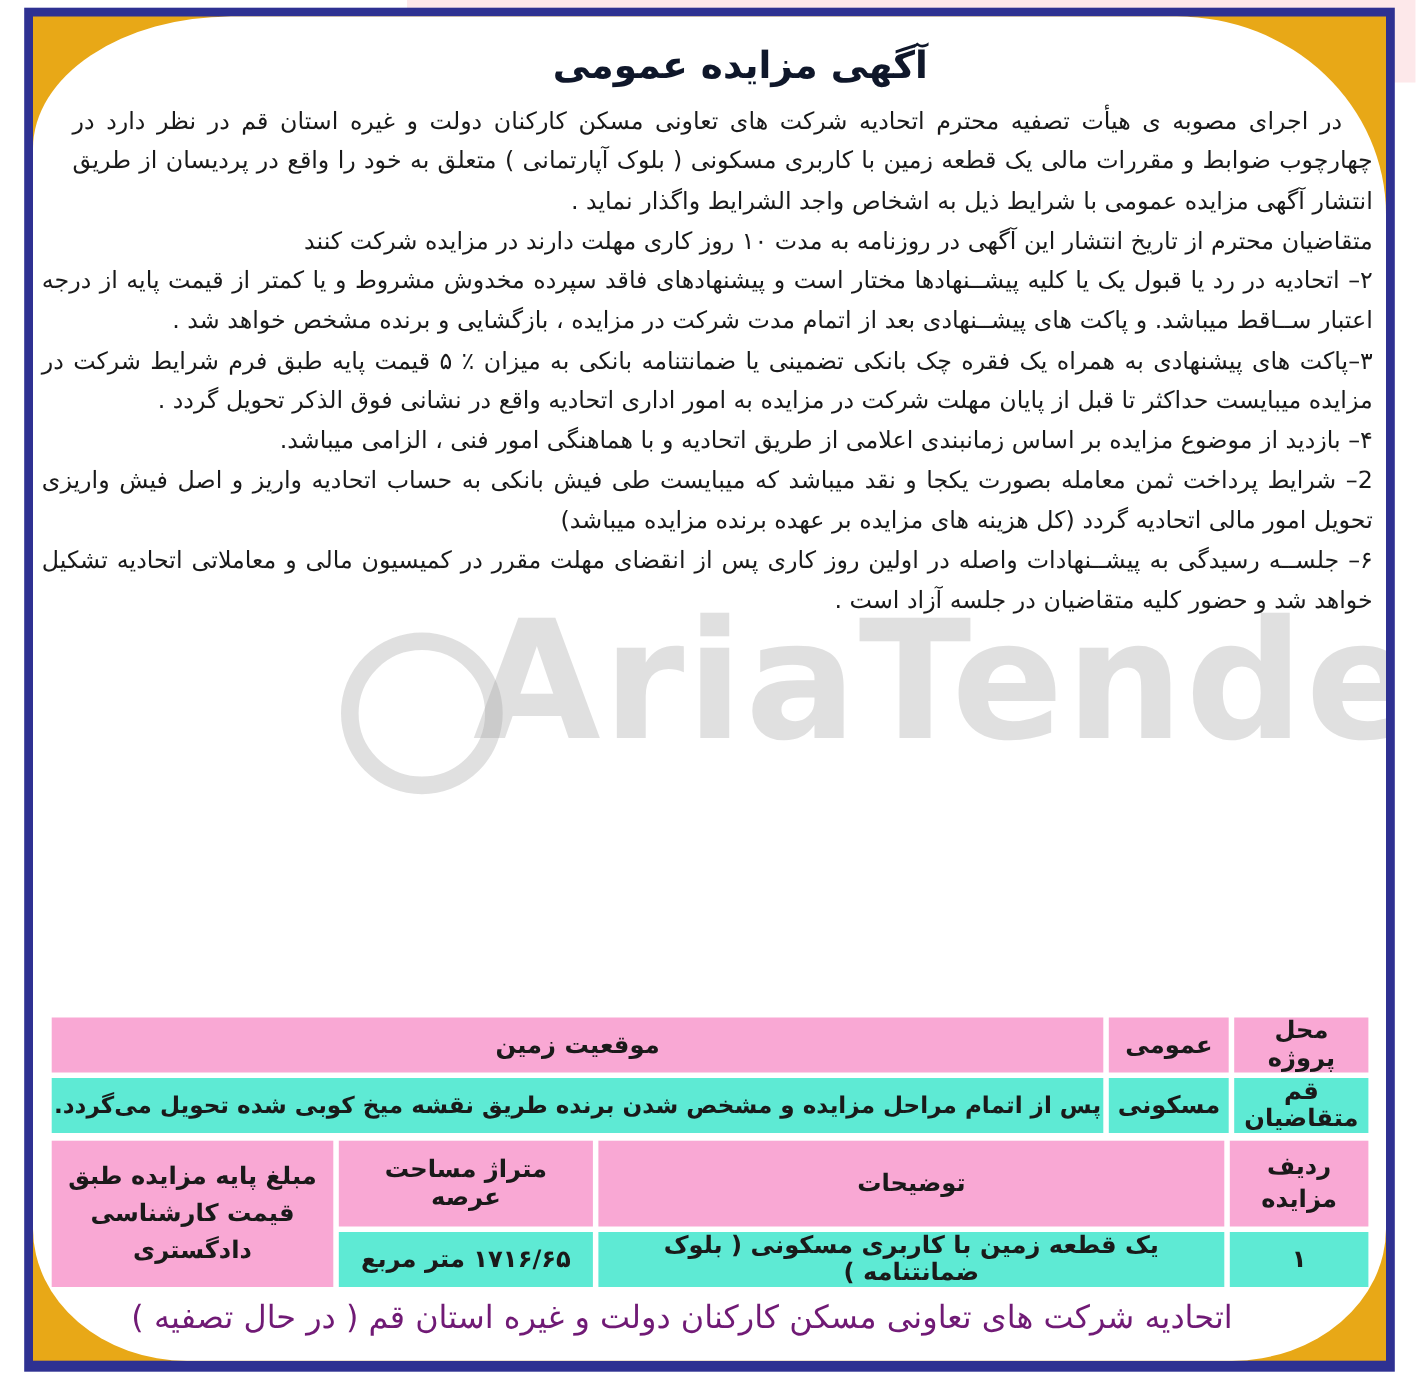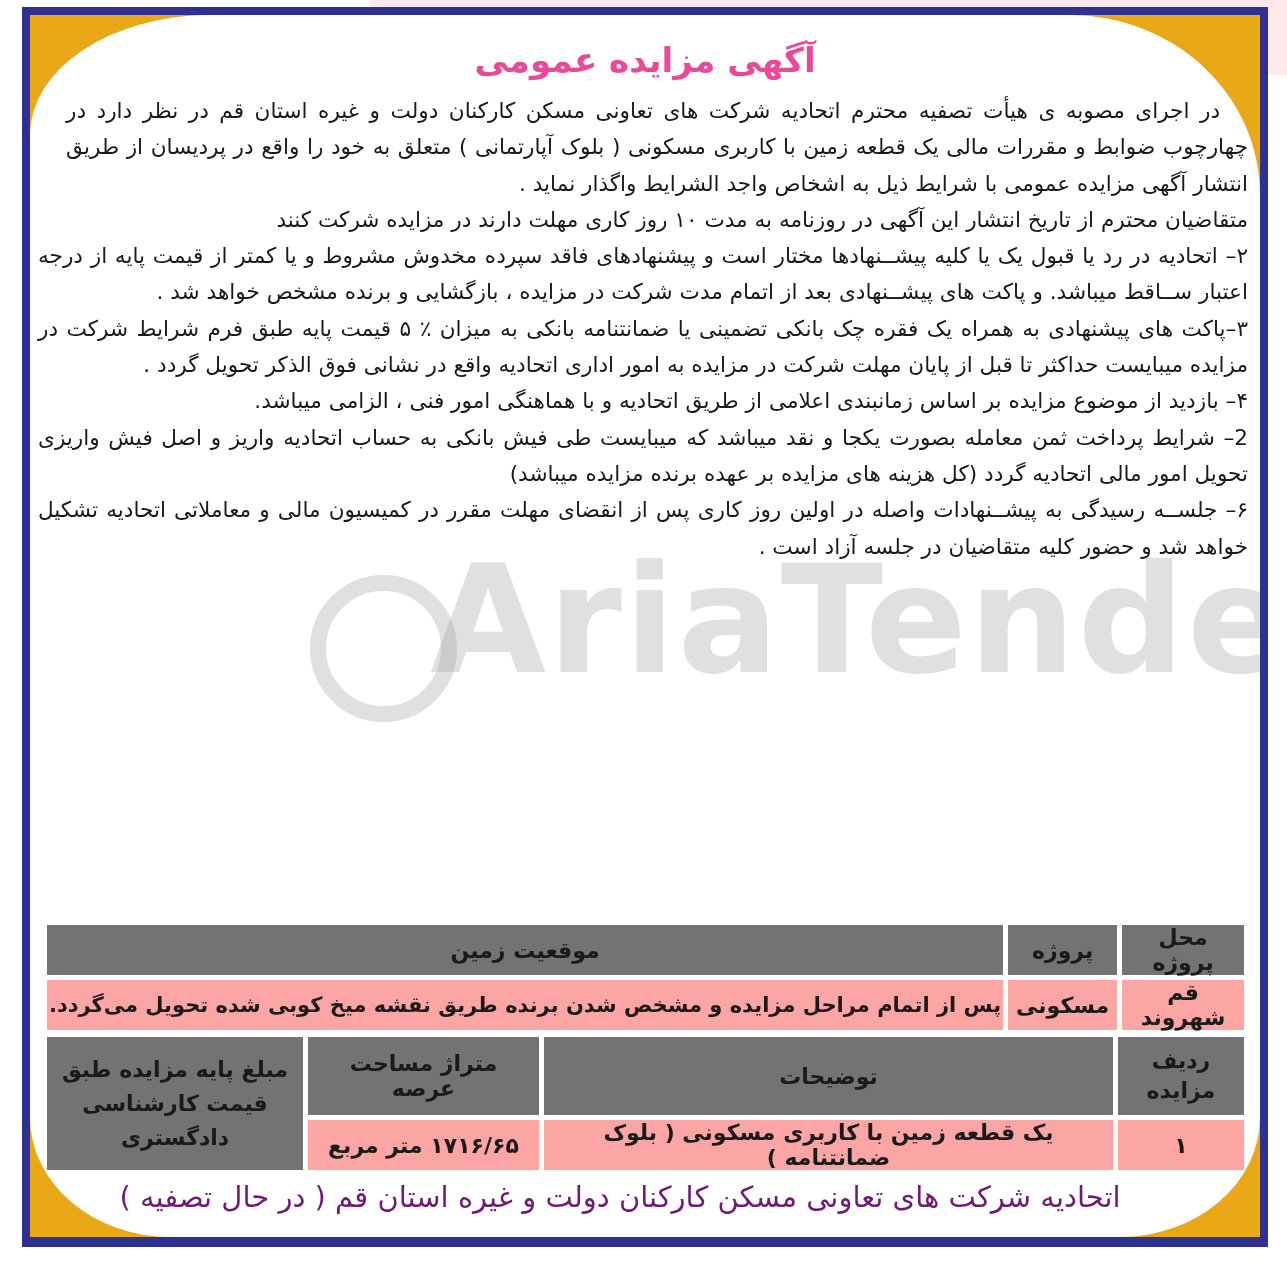--- a/index.html
+++ b/index.html
@@ -4,35 +4,35 @@
   <style>
     html, body { margin: 0; padding: 0; background: #ffffff; }
     body { width: 1287px; height: 1273px; position: relative; overflow: hidden; font-family: "DejaVu Sans", sans-serif; }
     .top-strip { position: absolute; left: 0; top: 0; width: 1287px; height: 75px; background: #ffffff; }
     .top-strip .pink { position: absolute; left: 370px; top: 0; width: 917px; height: 75px; background: #fde8ea; }
     .frame { position: absolute; left: 22px; top: 7px; width: 1246px; height: 1240px; background: #2e3192; }
     .gold { position: absolute; left: 30px; top: 15px; width: 1230px; height: 1222px; background: #e8a817; }
     .paper { position: absolute; left: 30px; top: 15px; width: 1230px; height: 1222px; background: #ffffff;
              border-radius: 180px 190px 140px 140px / 120px 180px 120px 120px; overflow: hidden; }
     .title { position: absolute; left: 0; top: 25px; width: 1230px; text-align: center; direction: rtl;
-             color: #ec4899; font-weight: bold; font-size: 34px; letter-spacing: -0.5px; }
+             color: #0f172a; font-weight: bold; font-size: 34px; letter-spacing: -0.5px; padding-left: 28px; }
     .body-text { position: absolute; left: 8px; top: 78px; width: 1210px; direction: rtl; text-align: justify;
                  color: #1a1a1a; font-size: 21.6px; line-height: 36.3px; }
     .body-text p { margin: 0; text-align-last: right; }
     .body-text p.indent { text-indent: 28px; margin-left: 28px; }
     .watermark { position: absolute; left: 280px; top: 530px; width: 720px; height: 190px; pointer-events: none; }
     .wm-text { position: absolute; left: 120px; top: 0; font-size: 150px; font-weight: bold; color: rgba(160,160,160,0.32);
                font-family: "DejaVu Sans", sans-serif; letter-spacing: 2px; line-height: 150px; }
     .wm-circle { position: absolute; left: 0; top: 30px; width: 115px; height: 115px; border: 16px solid rgba(160,160,160,0.32);
                  border-radius: 50%; }
     .wm-sub { position: absolute; left: 40px; top: 150px; font-size: 28px; color: rgba(160,160,160,0.4); direction: rtl; }
     table.t { position: absolute; direction: rtl; border-collapse: separate; border-spacing: 5px; font-weight: bold; color: #1a1a1a; }
     table.t td { text-align: center; vertical-align: middle; padding: 0 8px; }
-    .pink-c { background: #737373; }
-    .green-c { background: #fca5a5; }
+    .pink-c { background: #f9a8d4; }
+    .green-c { background: #5eead4; }
     .t1 { left: 12px; top: 905px; width: 1207px; }
     .t1 td { height: 39px; font-size: 22px; }
     .t2 { left: 12px; top: 1017px; width: 1207px; }
     .t2 td { font-size: 22px; }
     .footer { position: absolute; left: 0; top: 1165px; width: 1180px; text-align: center; direction: rtl;
               color: #701a75; font-weight: normal; font-size: 29px; }
   </style>
 </head>
 <body>
 
@@ -59,25 +59,25 @@
 
   <div class="watermark">
     <div class="wm-circle"></div>
     <div class="wm-text">AriaTender</div>
   </div>
 
   <table class="t t1">
     <tbody>
         <tr>
       <td class="pink-c" style="width:120px">محل پروژه</td>
-      <td class="pink-c" style="width:80px">پروژه</td>
+      <td class="pink-c" style="width:80px">عمومی</td>
       <td class="pink-c">موقعیت زمین</td>
     </tr>
     <tr>
-      <td class="green-c">قم شهروند</td>
+      <td class="green-c">قم متقاضیان</td>
       <td class="green-c">مسکونی</td>
       <td class="green-c" style="font-size:21px;white-space:nowrap;padding:0 2px">پس از اتمام مراحل مزایده و مشخص شدن برنده طریق نقشه میخ کوبی شده تحویل می‌گردد.</td>
     </tr>
   </tbody>
     </table>
 
   <table class="t t2">
     <tbody>
         <tr>
       <td class="pink-c" style="width:110px;height:78px;line-height:30px">ردیف مزایده</td>

